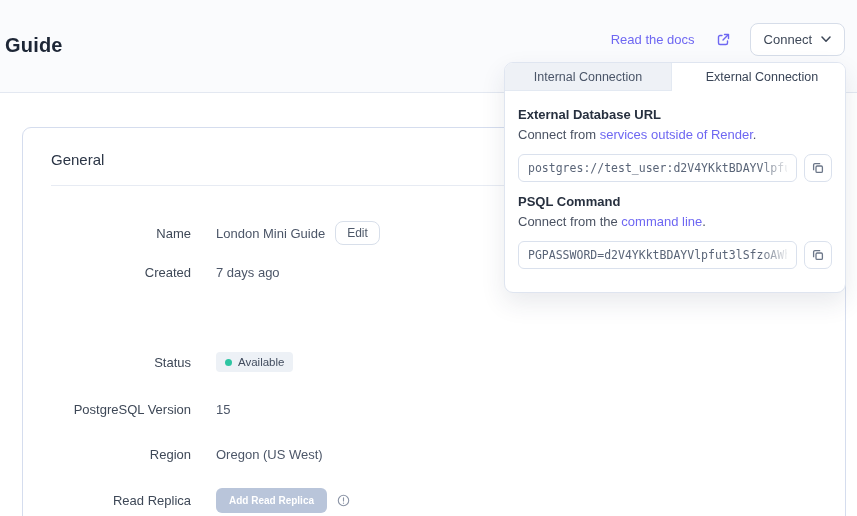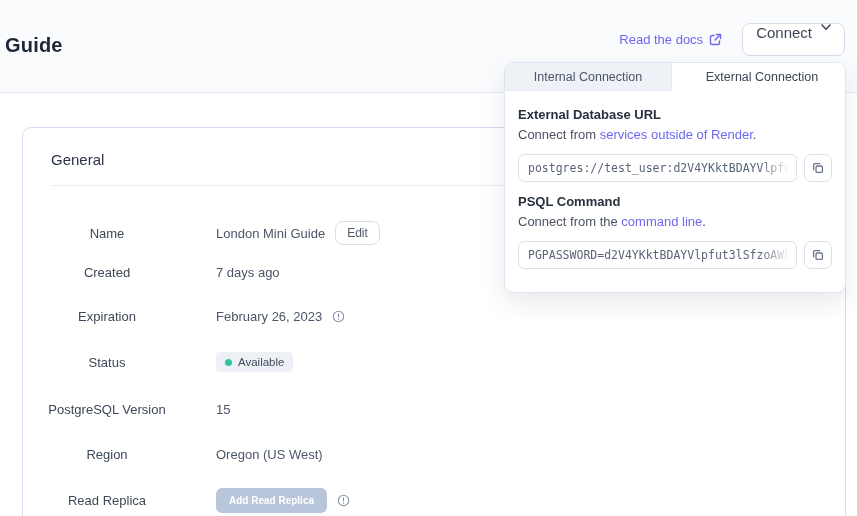--- a/index.html
+++ b/index.html
@@ -19,28 +19,28 @@
   }
   .page-title {
     position: absolute; left: 5px; top: 34px;
     font-size: 20px; font-weight: 600; color: #1d2636; letter-spacing: .2px;
   }
   .header-right {
     position: absolute; right: 12px; top: 23px; height: 33px;
     display: flex; align-items: center; gap: 20px;
   }
   .docs-link {
-    display: inline-flex; align-items: center; gap: 6px;
+    display: inline-flex; align-items: center; gap: 22px;
     color: #6e67f2; font-size: 13px; text-decoration: none; cursor: pointer;
   }
   .btn-connect {
     height: 33px; padding: 0 13px;
-    display: inline-flex; align-items: flex-start; gap: 9px;
+    display: inline-flex; align-items: center; gap: 9px;
     background: #fff; border: 1px solid #d6dde9; border-radius: 8px;
-    font-size: 15px; color: #3d4757; cursor: pointer;
+    font-size: 13px; color: #3d4757; cursor: pointer;
     font-family: "Liberation Sans", sans-serif;
   }
 
   
   .card {
     position: absolute; left: 22px; top: 127px; width: 824px; height: 440px;
     background: #fff; border: 1px solid #d5ddee; border-radius: 9px;
   }
   .card-heading {
     position: absolute; left: 28px; top: 23px;
@@ -48,21 +48,21 @@
   }
   .card-divider {
     position: absolute; left: 28px; right: 28px; top: 57px;
     height: 1px; background: #e7ebf3;
   }
   .row {
     position: absolute; left: 0; right: 20px;
     display: flex; align-items: center;
   }
   .row-label {
-    flex: 0 0 168px; text-align: center;
+    flex: 0 0 168px; text-align: right;
     font-size: 13px; font-weight: 500; color: #3e4857;
   }
   .row-value {
     margin-left: 25px; display: flex; align-items: center; gap: 10px;
     font-size: 13px; color: #4c5668;
   }
   .btn-edit {
     font-size: 12px; color: #4d5869; background: #fff;
     border: 1px solid #d8dfea; border-radius: 8px; padding: 4px 11px;
     cursor: pointer; font-family: "Liberation Sans", sans-serif;
@@ -166,33 +166,20 @@
     </div>
   </div>
 
   <div class="row" style="top:137px">
     <div class="row-label">Created</div>
     <div class="row-value">
         <span>7 days ago</span>
       </div>
   </div>
 
-  <div class="row" style="top:181px">
-    <div class="row-label">Expiration</div>
-    <div class="row-value">
-      <span>February 26, 2023</span>
-      <span class="info-icon">
-        <svg width="13" height="13" viewBox="0 0 14 14" fill="none" stroke="#8b94a6" stroke-width="1.2" stroke-linecap="round">
-          <circle cx="7" cy="7" r="5.6"></circle>
-          <line x1="7" y1="4.2" x2="7" y2="7.6"></line>
-          <circle cx="7" cy="9.9" r="0.7" fill="#8b94a6" stroke="none"></circle>
-        </svg>
-      </span>
-    </div>
-  </div>
 
   <div class="row" style="top:224px">
     <div class="row-label">Status</div>
     <div class="row-value">
       <span class="badge">
         <span class="badge-dot"></span>
         <span>Available</span>
       </span>
     </div>
   </div>

